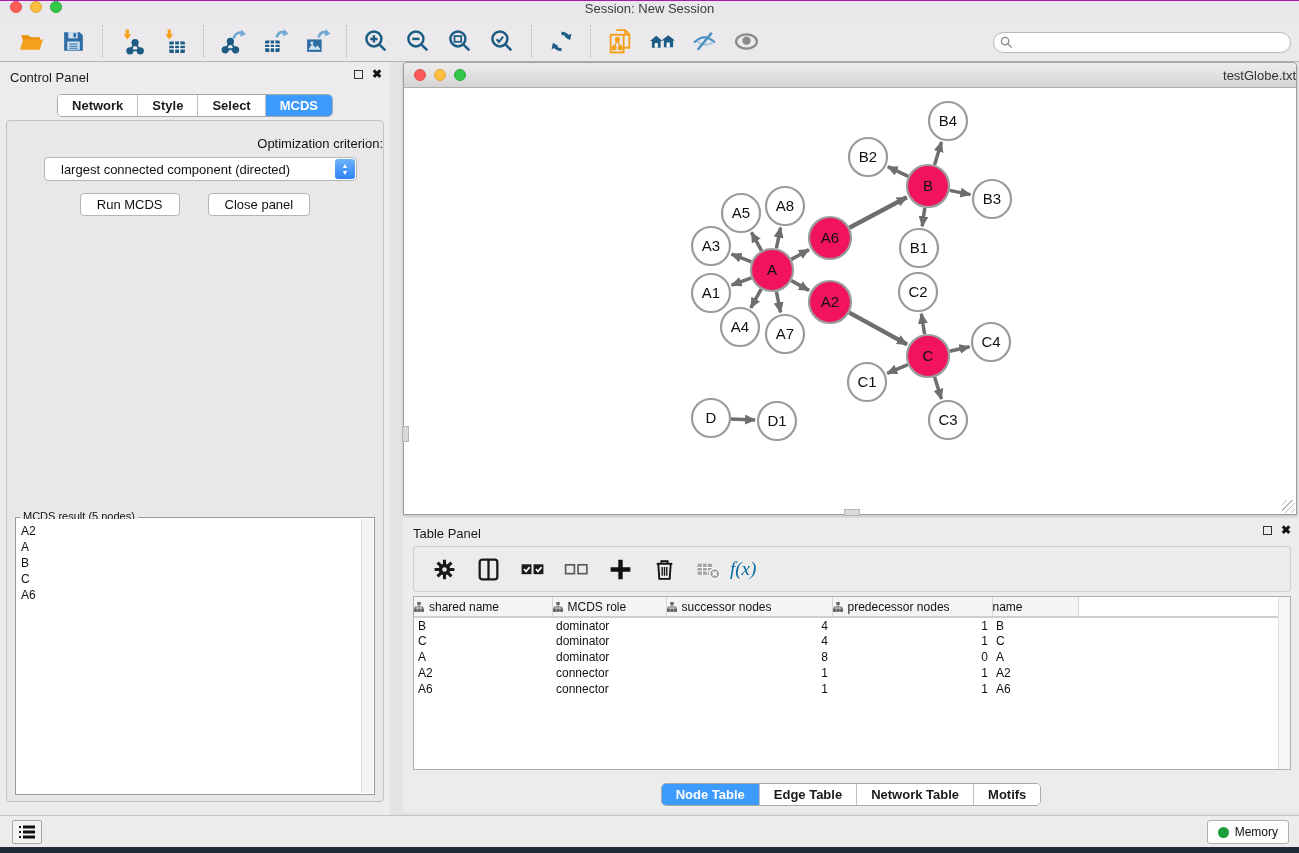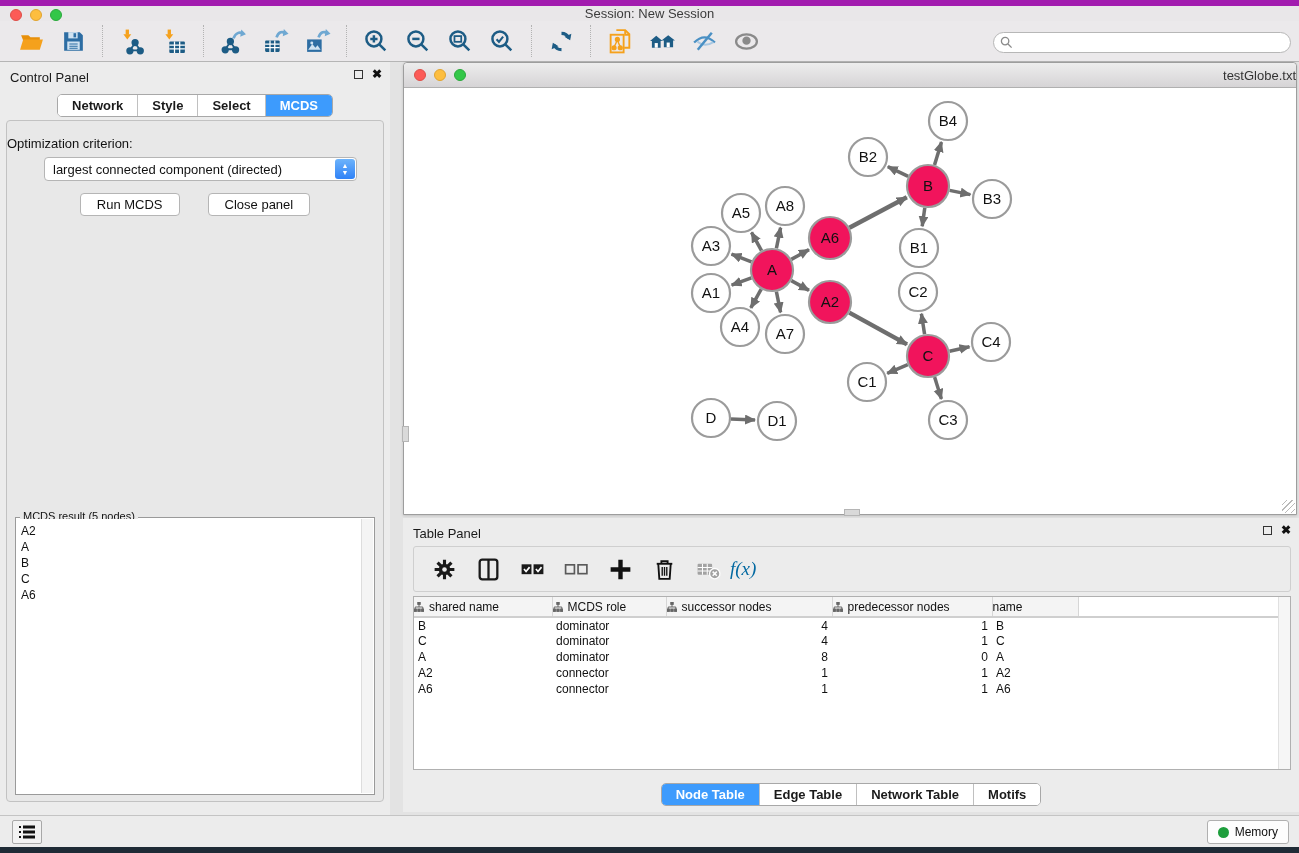--- a/index.html
+++ b/index.html
@@ -1,20 +1,20 @@
 <!DOCTYPE html>
 <html><head>
 <meta charset="utf-8">
 <style>
   * { margin:0; padding:0; box-sizing:border-box; }
   html,body { width:1299px; height:853px; font-family:"Liberation Sans", sans-serif; background:#e8e8e8; overflow:hidden; position:relative; }
 
   
   .titlebar { position:absolute; top:0; left:0; width:1299px; height:21px;
-    background:#e9e7e9; border-top:6px solid #a21caf; display:flex; align-items:flex-end; }
+    background:#e9e7e9; border-top:1px solid #a21caf; display:flex; align-items:flex-start; }
   .traffic { display:flex; gap:8px; margin-left:10px; }
   .light { width:12px; height:12px; border-radius:50%; }
   .light.red { background:#fc5b57; border:1px solid #dd4f48; }
   .light.yellow { background:#fdbe3f; border:1px solid #e0a430; }
   .light.green { background:#33c748; border:1px solid #2aa83c; }
   .win-title { position:absolute; left:0; right:0; text-align:center; font-size:13px; color:#3c3c3c; }
 
   
   .toolbar { position:absolute; top:21px; left:0; width:1299px; height:41px;
     background:#ebe9eb; border-bottom:1px solid #b5b5b5; display:flex; align-items:center; padding-left:10px; }
@@ -37,23 +37,23 @@
   .panel-btns { position:absolute; right:8px; top:8px; display:flex; gap:9px; align-items:center; }
   .float-icon { width:9px; height:9px; border:1.5px solid #333; display:inline-block; }
   .close-icon { font-size:12px; font-weight:bold; color:#111; line-height:9px; }
   .seg-row { display:flex; justify-content:center; margin-top:6px; }
   .seg-group { display:flex; border:1px solid #a8a8a8; border-radius:5px; overflow:hidden; background:#fff; }
   .seg { padding:3px 14px; font-size:13px; font-weight:bold; color:#1a1a1a; border-right:1px solid #c0c0c0; background:#fff; cursor:default; }
   .seg:last-child { border-right:none; }
   .seg.sel { background:#3d9bfd; color:#fff; }
   .cp-box { position:absolute; left:6px; top:58px; width:378px; height:682px;
     border:1px solid #c2c2c2; border-radius:4px; background:#e8e8e8; }
-  .opt-label { text-align:left; margin-top:15px; font-size:13px; color:#111; }
+  .opt-label { text-align:right; margin-top:15px; font-size:13px; color:#111; }
   .dropdown { position:absolute; left:37px; top:36px; width:313px; height:24px; background:#fff;
-    border:1px solid #b5b5b5; border-radius:4px; display:flex; align-items:center; font-size:13px; color:#111; padding-left:8px; }
+    border:1px solid #b5b5b5; border-radius:4px; display:flex; align-items:center; font-size:13px; color:#111; padding-left:16px; }
   .dd-stepper { position:absolute; right:1px; top:1px; width:20px; height:20px; border-radius:3px;
     background:linear-gradient(#6db3fb,#2f82f7); display:flex; flex-direction:column; align-items:center; justify-content:center; color:#fff; font-size:7px; line-height:7px; }
   .btn-row { position:absolute; left:0; top:72px; width:100%; display:flex; justify-content:center; gap:28px; }
   .mac-btn { background:#fff; border:1px solid #b5b5b5; border-radius:4px; font-size:13px; color:#111; padding:3px 16px; font-family:"Liberation Sans",sans-serif; }
   .result-box { position:absolute; left:8px; top:396px; width:360px; height:278px; border:1px solid #9a9a9a; background:#fff; }
   .result-legend { position:absolute; top:-8px; left:4px; background:#e8e8e8; padding:0 3px; font-size:11px; color:#111;text-align:right; }
   .result-list { position:absolute; inset:1px 13px 1px 1px; background:#fff; padding-top:4px; }
   .result-item { font-size:12px; color:#111; padding:1px 4px; }
   .result-scroll { position:absolute; top:1px; right:1px; bottom:1px; width:12px; background:#f4f4f4; border-left:1px solid #ddd; }
 

